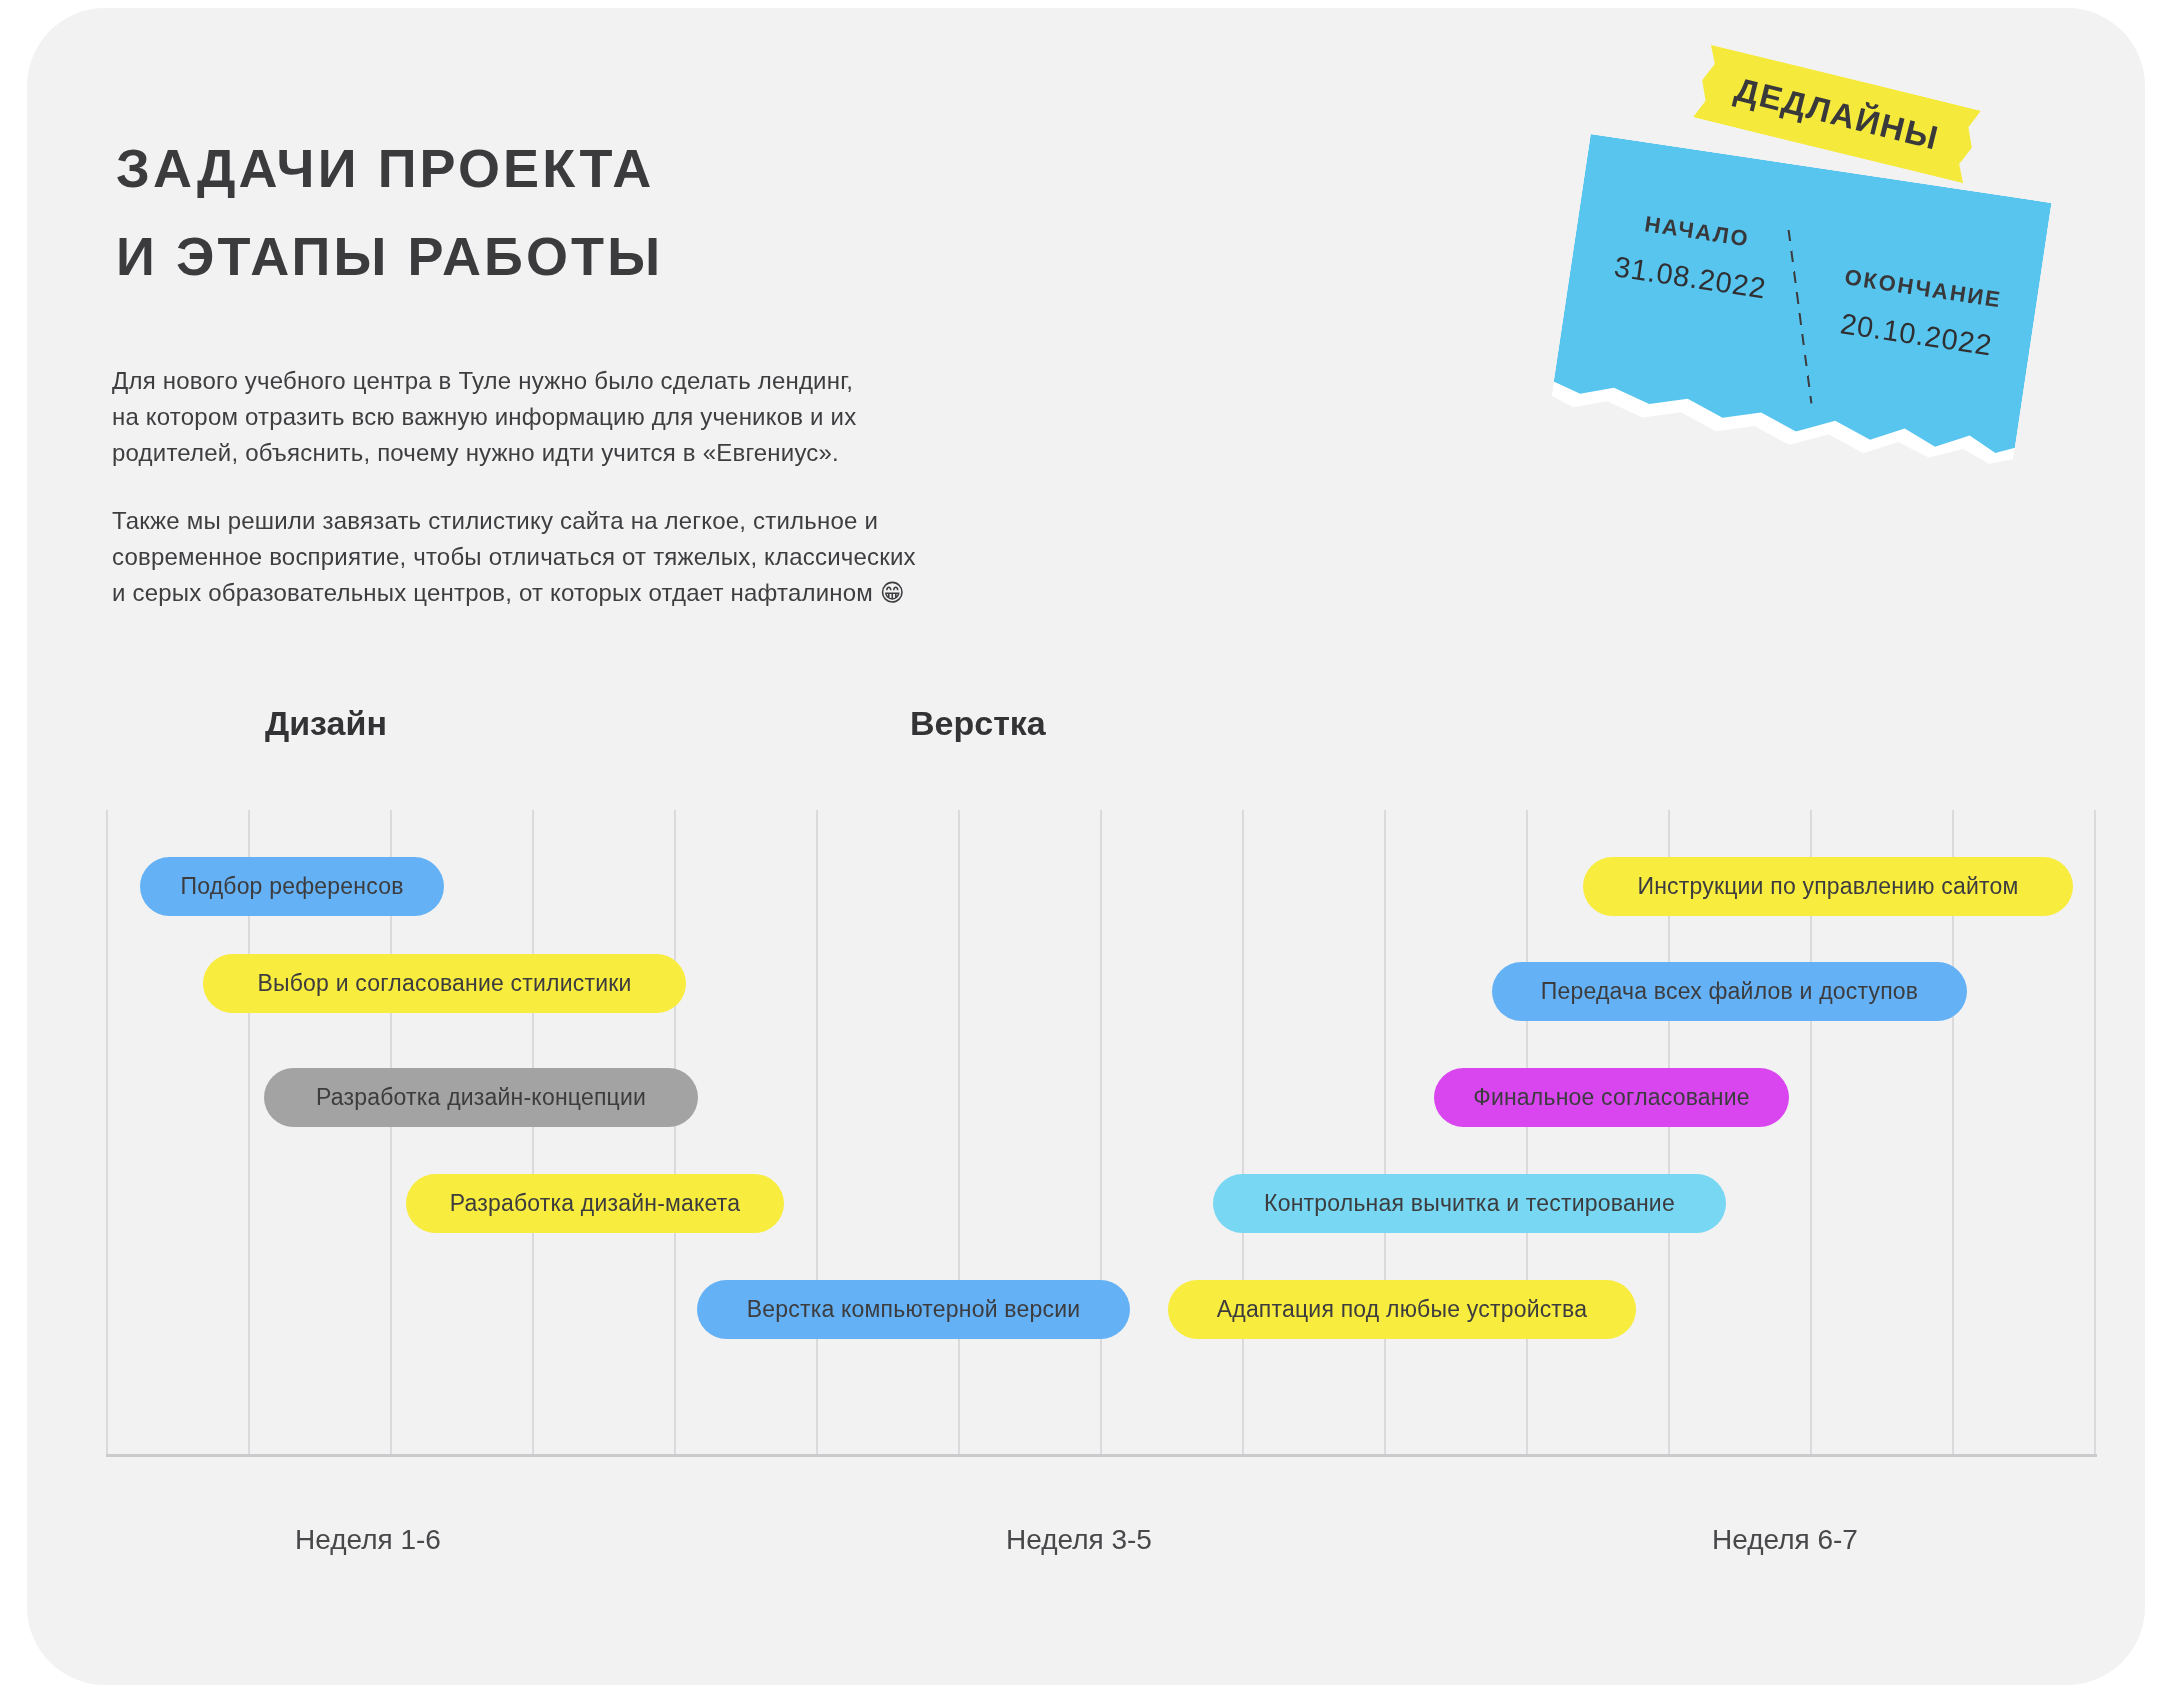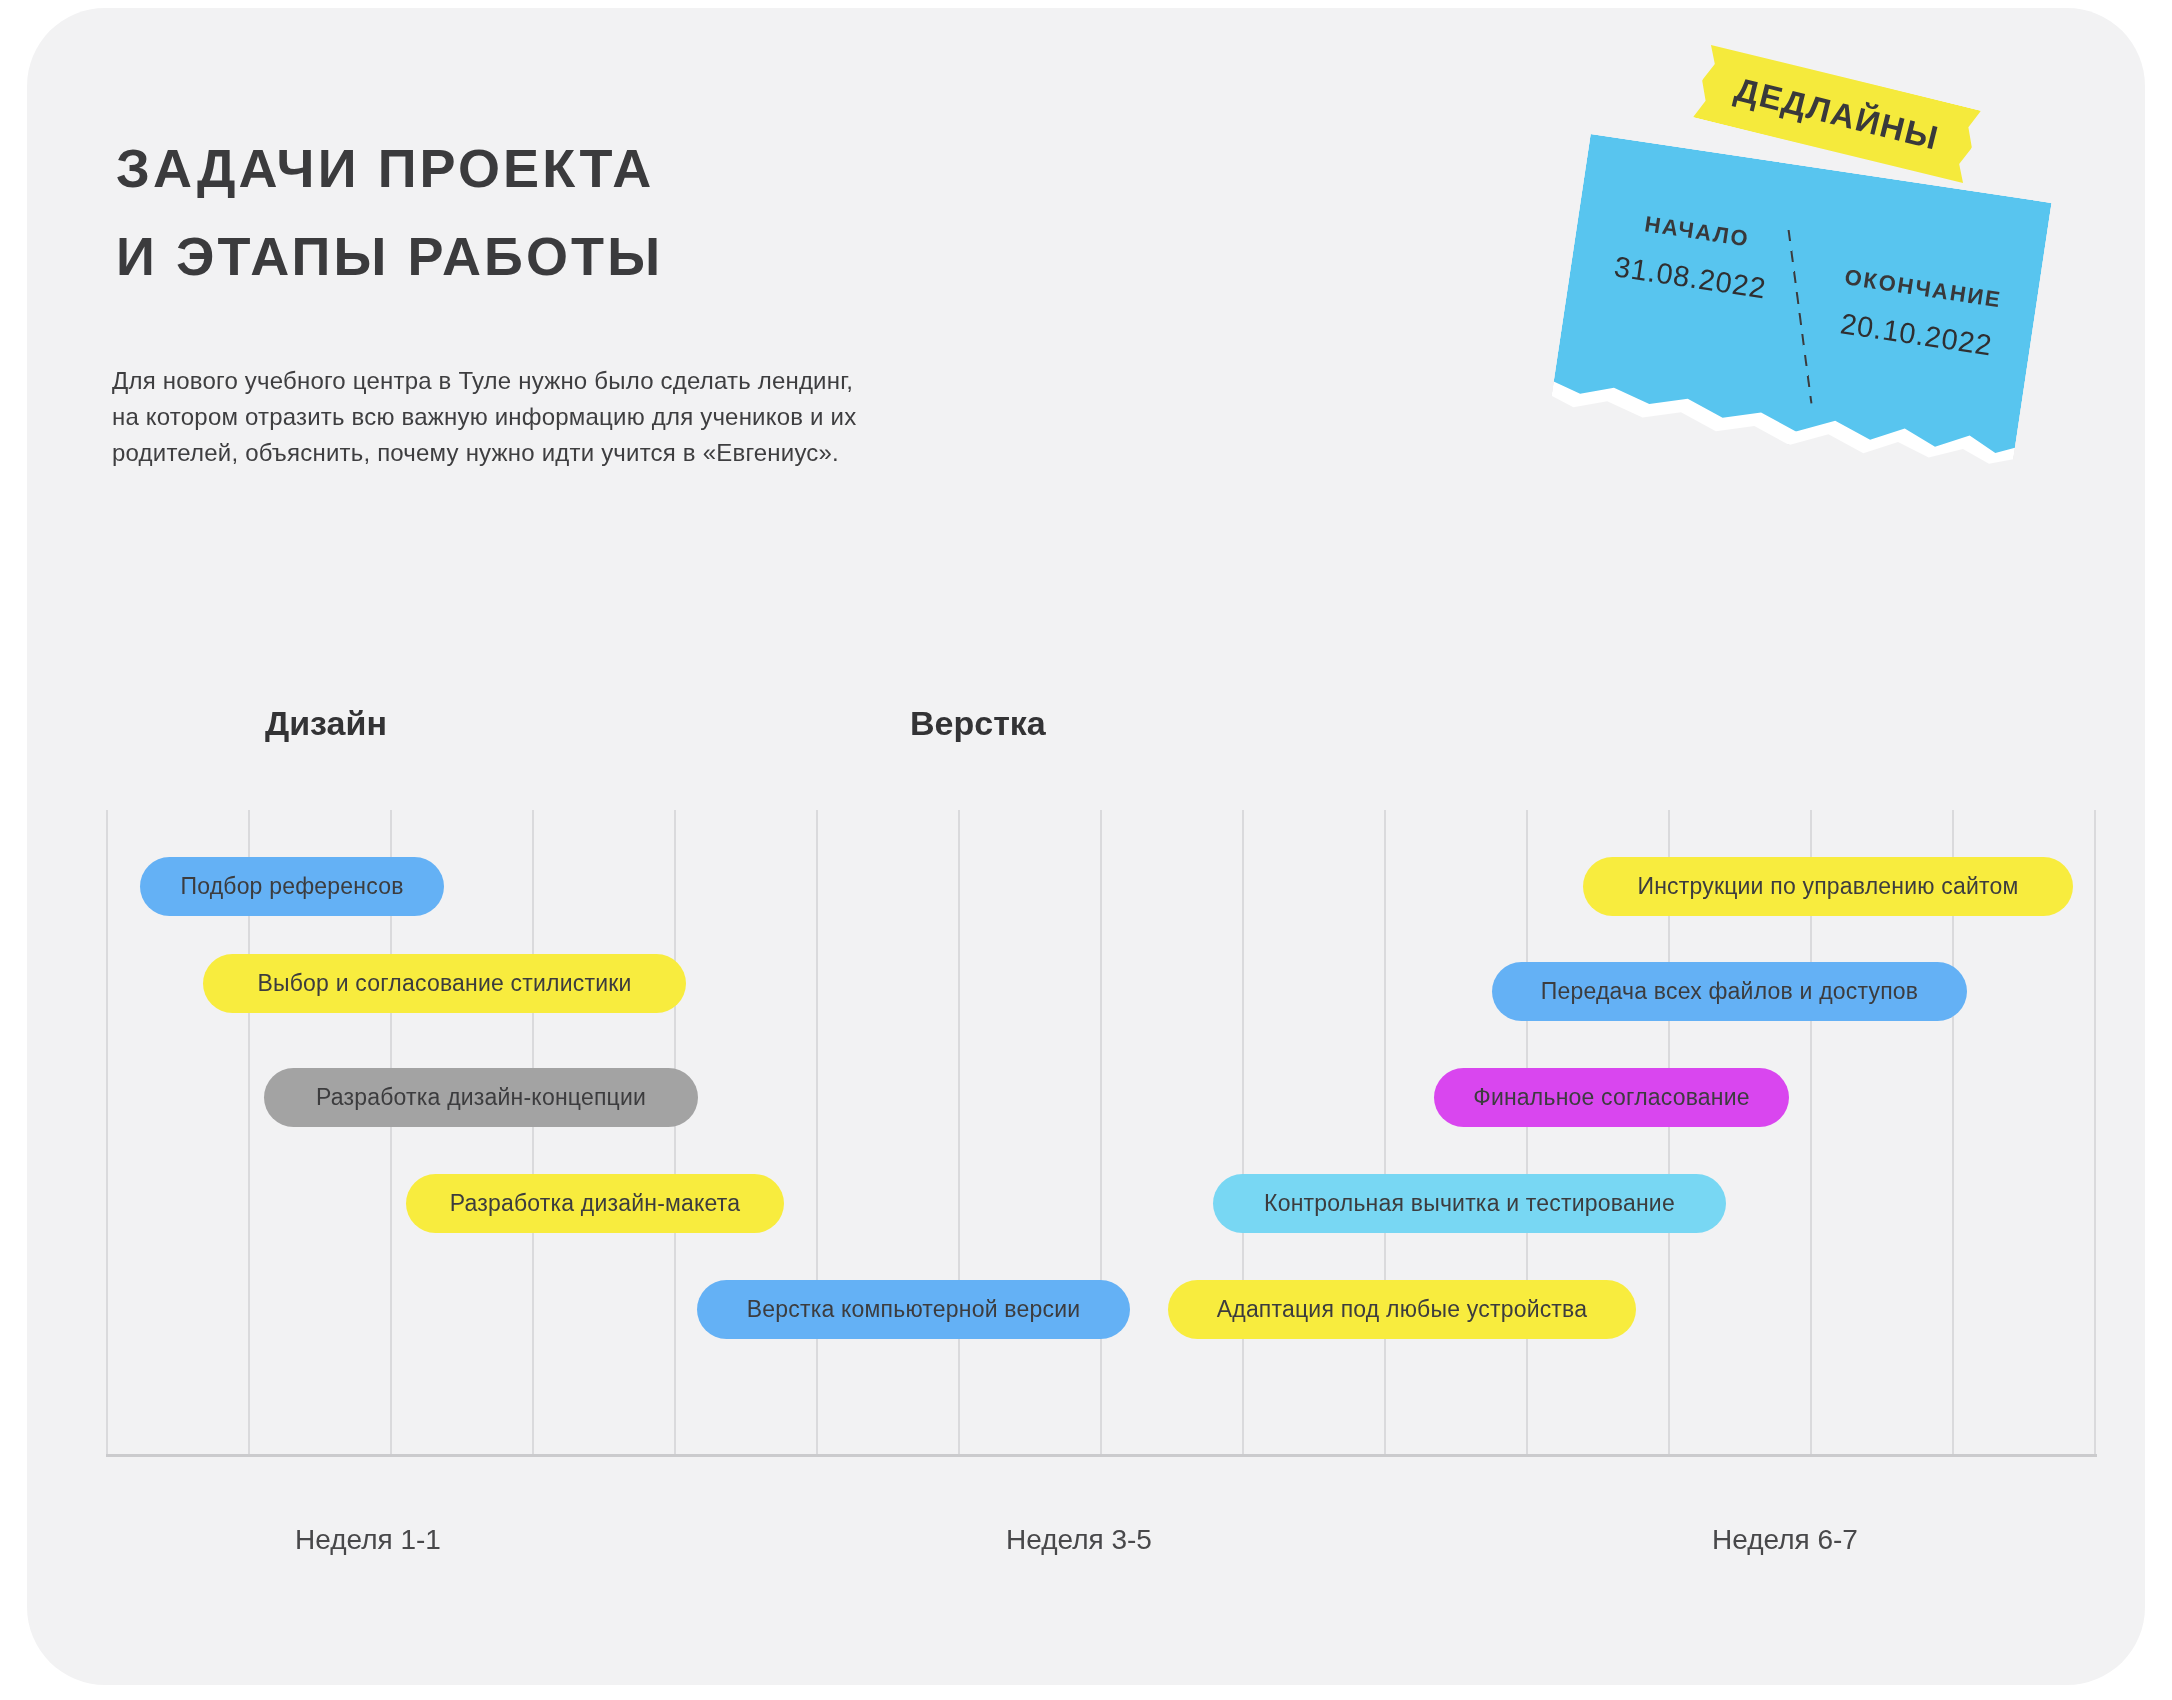--- a/index.html
+++ b/index.html
@@ -61,20 +61,23 @@
 <body>
 
 <div class="canvas">
   <div class="panel"></div>
 
   <h1 class="title">ЗАДАЧИ ПРОЕКТА
 И ЭТАПЫ РАБОТЫ</h1>
   <p class="para p1">Для нового учебного центра в Туле нужно было сделать лендинг,
 на котором отразить всю важную информацию для учеников и их
 родителей, объяснить, почему нужно идти учится в «Евгениус».</p>
+  <p class="para p2">Также мы решили завязать стилистику сайта на легкое, стильное и
+современное восприятие, чтобы отличаться от тяжелых, классических
+и серых образовательных центров, от которых отдает нафталином 😁</p>
 
   <div class="sticker">
     <div class="card-rot">
       <div class="card-white"></div>
       <div class="card-blue"></div>
       <div class="card-content">
         <div class="dl-col">
           <div class="dl-lbl">НАЧАЛО</div>
           <div class="dl-date">31.08.2022</div>
         </div>
@@ -100,17 +103,17 @@
       <div class="pill" style="left: 264px; top: 1068px; width: 434px; background: #a3a3a3;">Разработка дизайн-концепции</div>
       <div class="pill" style="left: 406px; top: 1174px; width: 378px; background: rgb(248, 236, 62);">Разработка дизайн-макета</div>
       <div class="pill" style="left: 697px; top: 1280px; width: 433px; background: rgb(100, 177, 245);">Верстка компьютерной версии</div>
       <div class="pill" style="left: 1583px; top: 857px; width: 490px; background: rgb(248, 236, 62);">Инструкции по управлению сайтом</div>
       <div class="pill" style="left: 1492px; top: 962px; width: 475px; background: rgb(100, 177, 245);">Передача всех файлов и доступов</div>
       <div class="pill" style="left: 1434px; top: 1068px; width: 355px; background: #d946ef;">Финальное согласование</div>
       <div class="pill" style="left: 1213px; top: 1174px; width: 513px; background: rgb(120, 215, 243);">Контрольная вычитка и тестирование</div>
       <div class="pill" style="left: 1168px; top: 1280px; width: 468px; background: rgb(248, 236, 62);">Адаптация под любые устройства</div>
     </div>
 
-  <div class="week w1">Неделя 1-1</div>
+  <div class="week w1">Неделя 1-6</div>
   <div class="week w2">Неделя 3-5</div>
   <div class="week w3">Неделя 6-7</div>
 </div>
 
 
 </body></html>

